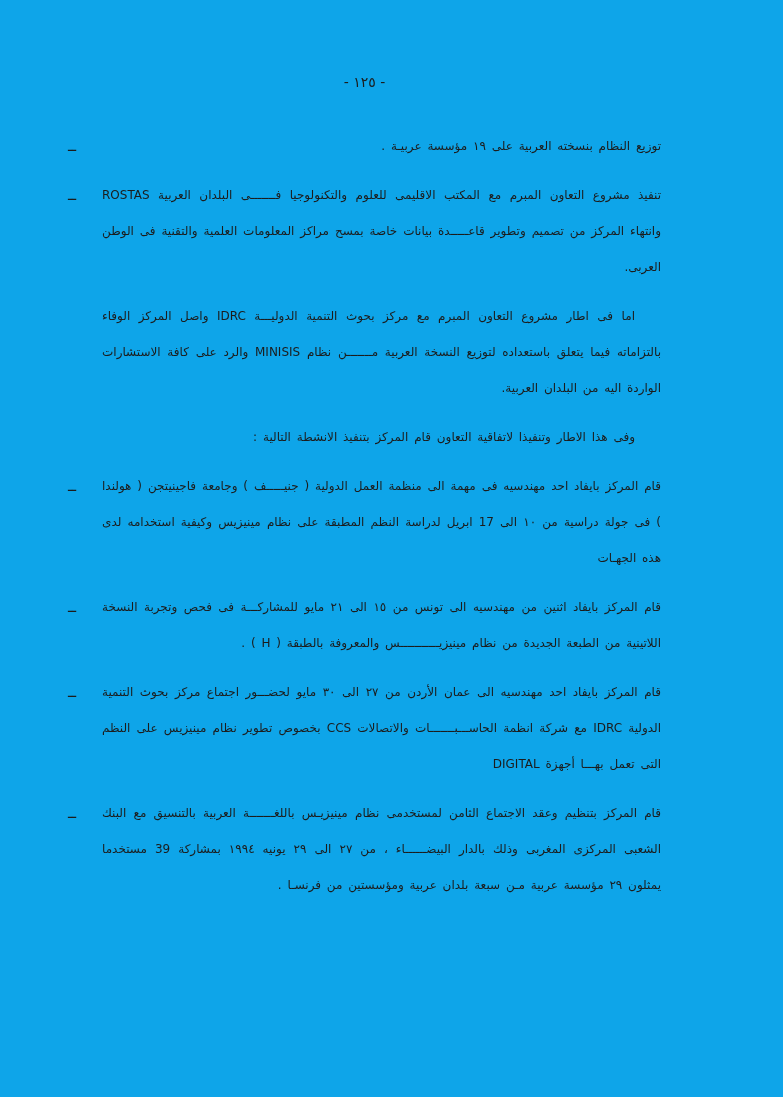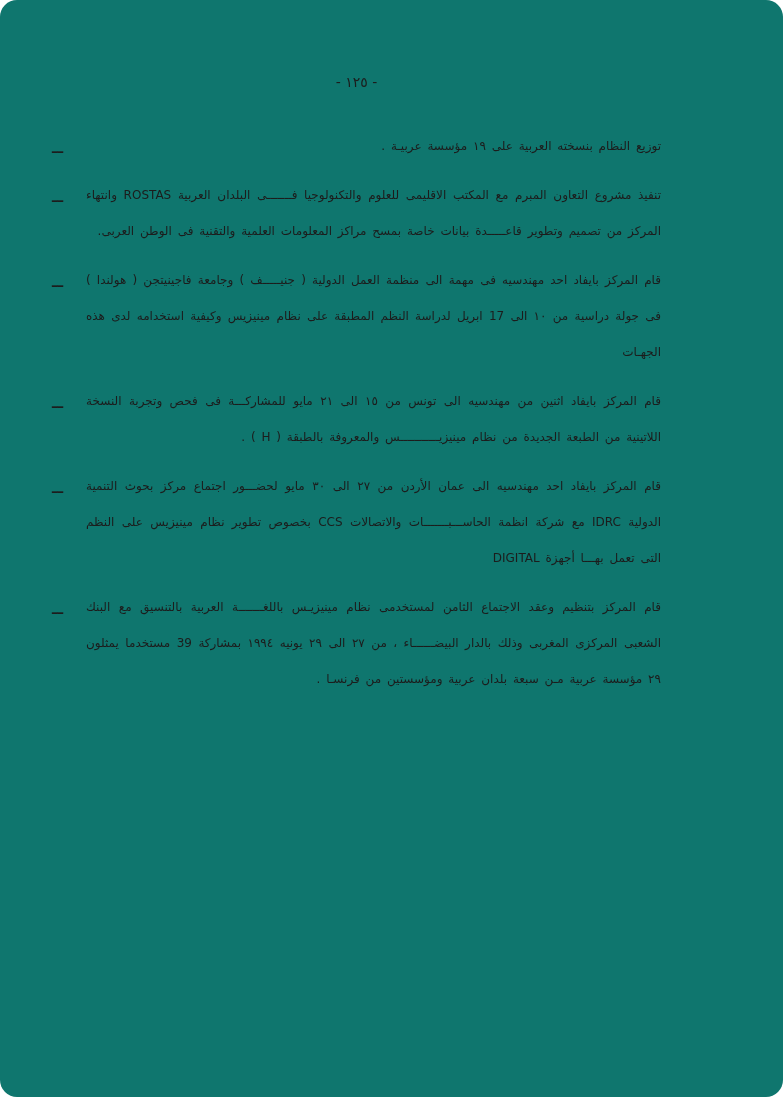--- a/index.html
+++ b/index.html
@@ -4,44 +4,43 @@
 <style>
   html, body {
     margin: 0;
     padding: 0;
     background: #ffffff;
   }
   .page {
     position: relative;
     width: 783px;
     height: 1097px;
-    background: #0f766e;
+    background: #0ea5e9;
     box-sizing: border-box;
-    padding: 70px 122px 0 52px;
+    padding: 70px 122px 0 68px;
     font-family: "DejaVu Sans", sans-serif;
     color: #1c1c1c;
     overflow: hidden;
-    border-radius: 17px;
   }
   .page-number {
     text-align: center;
     font-size: 14px;
     line-height: 24px;
     letter-spacing: 1px;
     margin-bottom: 34px;
     direction: rtl;
   }
   .item {
     display: flex;
     flex-direction: row;
     margin-bottom: 13px;
   }
   .item .dash {
     flex: 0 0 34px;
-    font-size: 19px;
+    font-size: 14px;
     line-height: 36px;
     color: #1c1c1c;
     text-align: left;
   }
   .item .text {
     flex: 1 1 auto;
     direction: rtl;
     unicode-bidi: embed;
     text-align: justify;
     font-size: 12px;
@@ -71,21 +70,27 @@
   <div class="item bullet single">
     <span class="dash">ــ</span>
     <div class="text">توزيع النظام بنسخته العربية على ١٩ مؤسسة عربيـة .</div>
   </div>
 
   <div class="item bullet">
     <span class="dash">ــ</span>
     <div class="text">تنفيذ مشروع التعاون المبرم مع المكتب الاقليمى للعلوم والتكنولوجيا فـــــــى البلدان العربية ROSTAS وانتهاء المركز من تصميم وتطوير قاعـــــدة بيانات خاصة بمسح مراكز المعلومات العلمية والتقنية فى الوطن العربى.</div>
   </div>
 
+  <div class="item paragraph">
+    <div class="text indented">اما فى اطار مشروع التعاون المبرم مع مركز بحوث التنمية الدوليـــة IDRC واصل المركز الوفاء بالتزاماته فيما يتعلق باستعداده لتوزيع النسخة العربية مـــــــن نظام MINISIS والرد على كافة الاستشارات الواردة اليه من البلدان العربية.</div>
+  </div>
 
+  <div class="item paragraph">
+    <div class="text indented">وفى هذا الاطار وتنفيذا لاتفاقية التعاون قام المركز بتنفيذ الانشطة التالية :</div>
+  </div>
 
   <div class="item bullet">
     <span class="dash">ــ</span>
     <div class="text">قام المركز بايفاد احد مهندسيه فى مهمة الى منظمة العمل الدولية ( جنيـــــف ) وجامعة فاجينيتجن ( هولندا ) فى جولة دراسية من ١٠ الى 17 ابريل لدراسة النظم المطبقة على نظام مينيزيس وكيفية استخدامه لدى هذه الجهـات</div>
   </div>
 
   <div class="item bullet">
     <span class="dash">ــ</span>
     <div class="text">قام المركز بايفاد اثنين من مهندسيه الى تونس من ١٥ الى ٢١ مايو للمشاركـــة فى فحص وتجربة النسخة اللاتينية من الطبعة الجديدة من نظام مينيزيـــــــــــس والمعروفة بالطبقة ( H ) .</div>
   </div>

